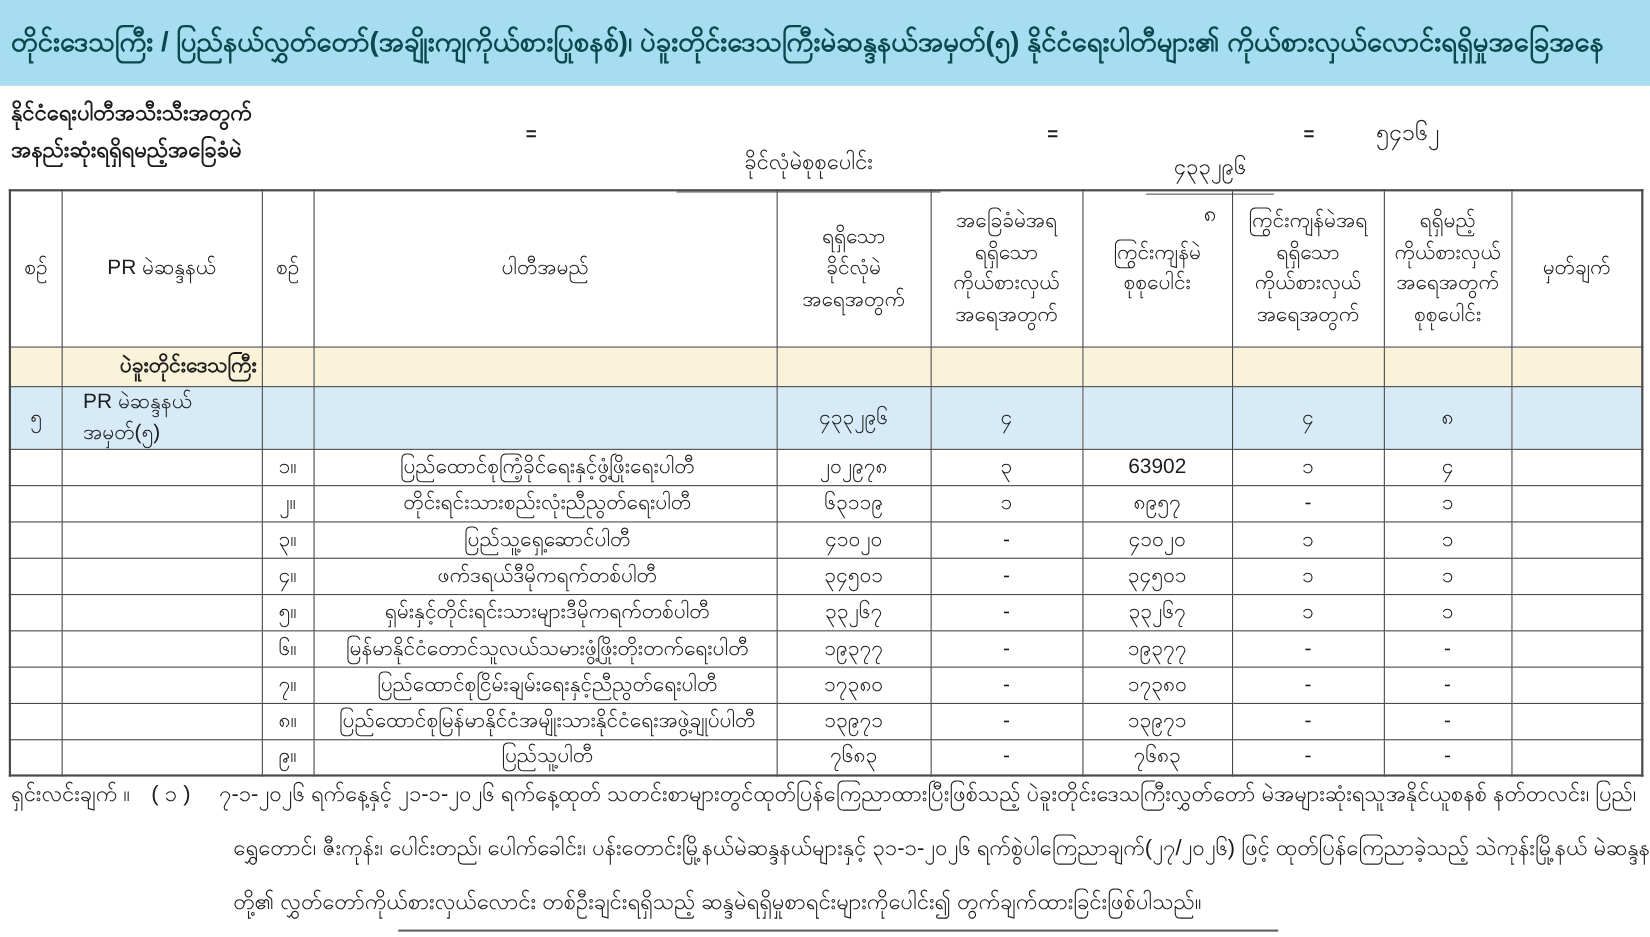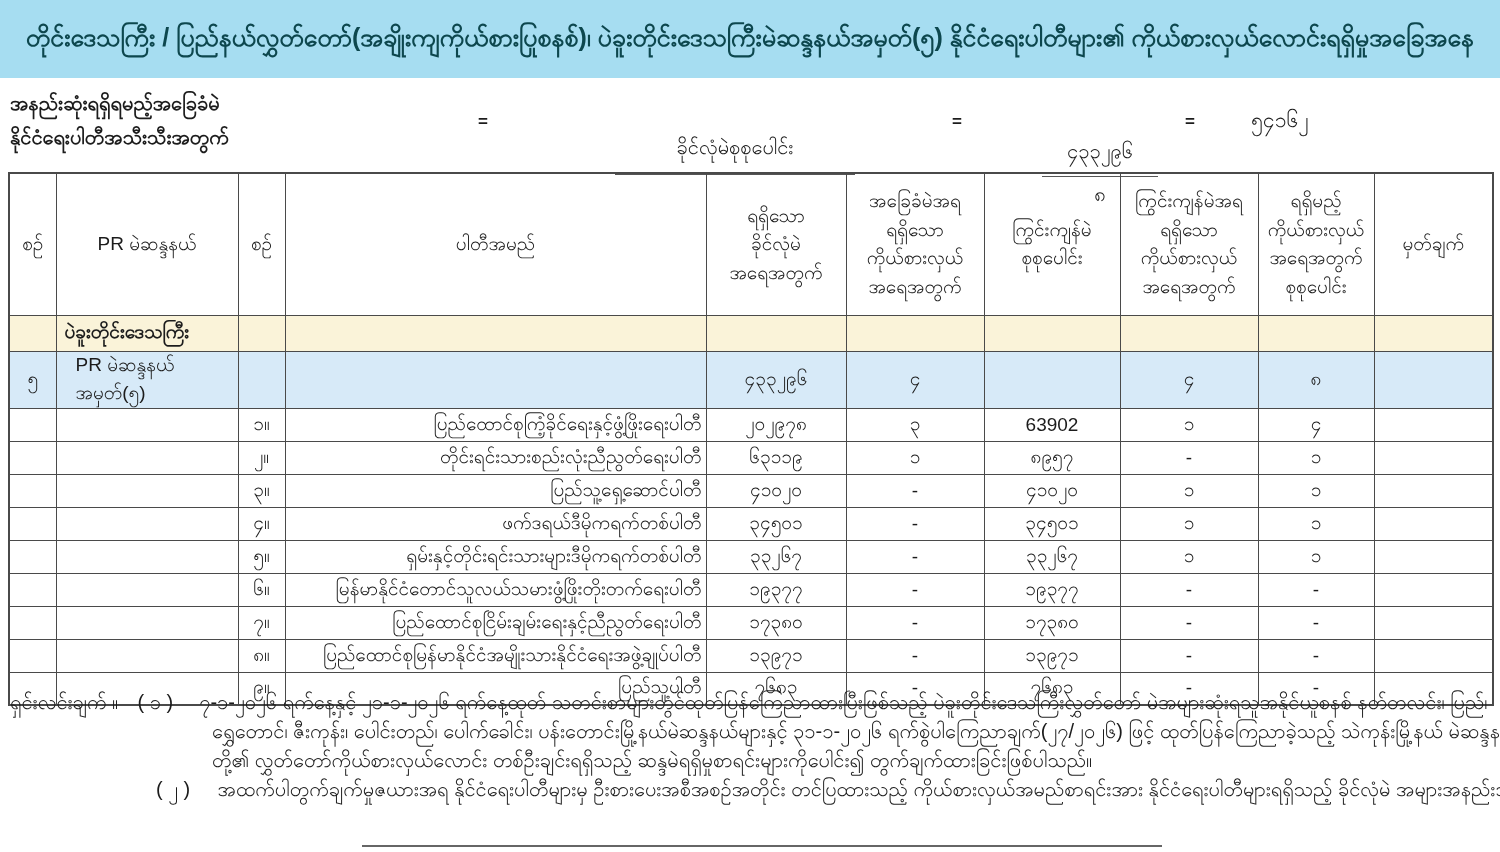--- a/index.html
+++ b/index.html
@@ -5,21 +5,21 @@
   * { box-sizing: border-box; }
   html,body { margin:0; padding:0; }
   body {
     width:1500px; height:852px; position:relative; overflow:hidden;
     background:#ffffff; color:#1c1c1c;
     font-family:"Liberation Sans", sans-serif;
   }
   
   .titlebar {
     position:absolute; top:0; left:0; width:1500px; height:78px;
-    background:#a6ddf1; display:flex; align-items:center; justify-content:center;
+    background:#a6ddf1; display:flex; align-items:center; 
   }
   .titlebar .t {
     font-size:25px; font-weight:bold; color:#0d474e; text-align:center; padding:0 10px;
   }
   
   .formula { position:absolute; top:82px; left:0; width:1500px; height:90px; font-size:20px; }
   .formula .lbl { position:absolute; left:10px; top:4px; font-weight:bold; line-height:34px; }
   .eq { position:absolute; font-weight:bold; font-size:17px; top:30px; }
   .frac { position:absolute; text-align:center;margin-top:48px; }
   .frac .num { display:block; }
@@ -37,46 +37,46 @@
     font-size:19px;
   }
   table.main td, table.main th {
     border:1px solid #4a4a4a; padding:0 4px; text-align:center; vertical-align:middle;
     overflow:hidden; font-weight:normal;
   }
   table.main { border:2px solid #4a4a4a; }
   tr.hdr { height:142px; }
   tr.hdr th { white-space:pre-line; line-height:1.5; }
   tr.region { height:36px; background:#faf3d9; }
-  tr.region td.pr { text-align:left; font-weight:bold; padding-left:8px;margin-left:40px; }
+  tr.region td.pr { text-align:right; font-weight:bold; padding-left:8px;margin-left:40px; }
   tr.summary { height:30px; background:#d7eaf8; font-weight:bold; }
   tr.summary td.pr { text-align:left; padding-left:19px; }
   tr.party-row { height:33px; }
-  tr.party-row td.party { text-align:right; padding-left:8px; }
+  tr.party-row td.party { text-align:center; padding-left:8px; }
   
   .notes { position:absolute; top:688px; left:10px; width:1488px; font-size:20px; }
-  .note-line { line-height:29px; white-space:nowrap; }
+  .note-line { line-height:29px; white-space:nowrap;margin-top:20px; }
   .nlabel { display:inline-block; width:122px; }
   .nmark  { display:inline-block; width:56px; }
   .indent-cont  { margin-left:202px; }
   .indent-note2 { margin-left:146px; }
   
   .divider { position:absolute; top:845px; left:362px; width:800px; height:2px; background:#666; }
 </style>
 </head>
 <body>
 
 <div class="titlebar">
   <div class="t">တိုင်းဒေသကြီး / ပြည်နယ်လွှတ်တော်(အချိုးကျကိုယ်စားပြုစနစ်)၊ ပဲခူးတိုင်းဒေသကြီးမဲဆန္ဒနယ်အမှတ်(၅)  နိုင်ငံရေးပါတီများ၏ ကိုယ်စားလှယ်လောင်းရရှိမှုအခြေအနေ</div>
 </div>
 
 <div class="formula">
   <div class="lbl">
+    <div>နိုင်ငံရေးပါတီအသီးသီးအတွက်</div>
     <div>အနည်းဆုံးရရှိရမည့်အခြေခံမဲ</div>
-    <div>နိုင်ငံရေးပါတီအသီးသီးအတွက်</div>
   </div>
   <span class="eq" style="left:478px">=</span>
   <div class="frac f1">
     <span class="num">ခိုင်လုံမဲစုစုပေါင်း</span>
     <span class="bar"></span>
   </div>
   <span class="eq" style="left:952px">=</span>
   <div class="frac f2">
     <span class="num">၄၃၃၂၉၆</span>
     <span class="bar"></span>

